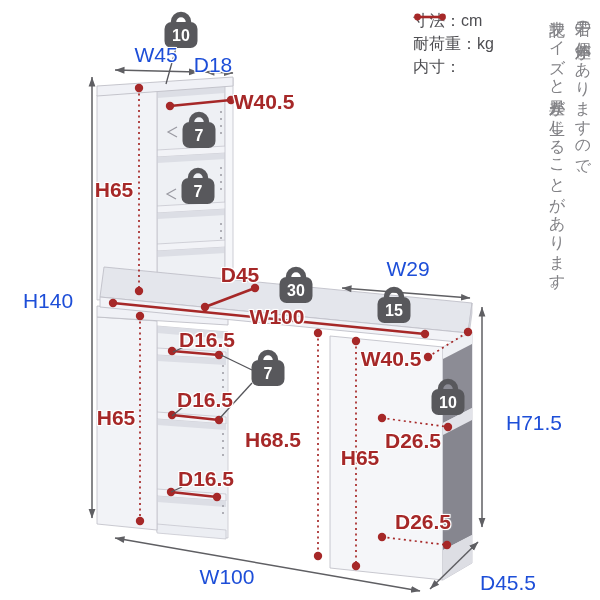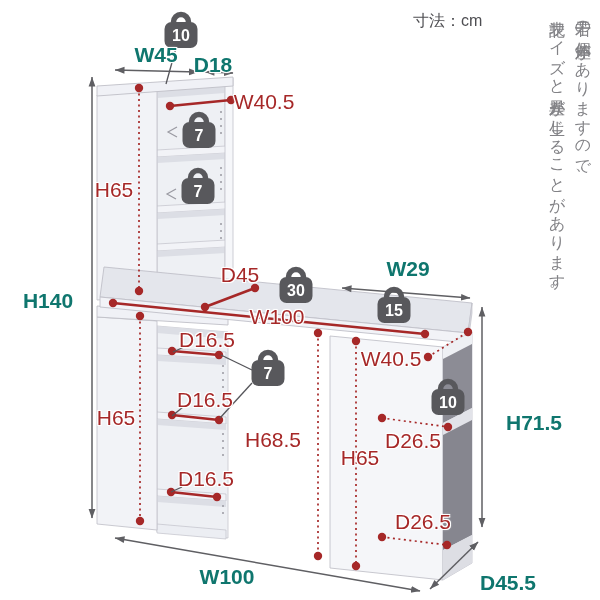--- a/index.html
+++ b/index.html
@@ -2,22 +2,22 @@
 <html><head>
 <meta charset="utf-8">
 <style>
   html,body{margin:0;padding:0;background:#ffffff;}
   #stage{position:relative;width:600px;height:600px;background:#ffffff;overflow:hidden;
          font-family:"Liberation Sans","DejaVu Sans",sans-serif;}
   svg{position:absolute;left:0;top:0;}
   .lbl{position:absolute;transform:translate(-50%,-50%);white-space:nowrap;
        font-size:21px;letter-spacing:0px;
        text-shadow:-1px -1px 0 #fff,1px -1px 0 #fff,-1px 1px 0 #fff,1px 1px 0 #fff,0 0 3px #fff;}
-  .outer{color:#0f766e;font-weight:bold;}
-  .inner{color:#a62828;}
+  .outer{color:#1d4ed8;}
+  .inner{color:#a62828;font-weight:bold;}
   .legend{position:absolute;left:413px;top:12px;display:flex;flex-direction:column;gap:5px;
           font-size:16px;color:#4e4e52;}
   .legend-row{display:flex;align-items:center;height:18px;}
   .legend-sym{display:inline-block;margin-left:2px;}
   .note{position:absolute;top:8px;right:4px;height:584px;
         writing-mode:vertical-rl;text-orientation:upright;
         font-size:16px;line-height:1.62;color:#828286;letter-spacing:1px;}
   .kb-num{font:bold 16px "Liberation Sans","DejaVu Sans",sans-serif;fill:#ffffff;}
 </style>
 </head>
@@ -229,20 +229,33 @@
   <div class="lbl inner" style="left:116px;top:418px">H65</div>
   <div class="lbl inner" style="left:391px;top:359px">W40.5</div>
   <div class="lbl inner" style="left:413px;top:441px">D26.5</div>
   <div class="lbl inner" style="left:360px;top:458px">H65</div>
   <div class="lbl inner" style="left:423px;top:522px">D26.5</div>
 
   <div class="legend">
     <div class="legend-row">
       <span>寸法：cm</span>
     </div>
+    <div class="legend-row">
+      <span>耐荷重：kg</span>
+    </div>
+    <div class="legend-row">
+      <span>内寸：</span>
+      <span class="legend-sym">
+        <svg width="34" height="10" viewBox="0 0 34 10">
+          <line x1="4" y1="5" x2="30" y2="5" stroke="#a62828" stroke-width="2.6"></line>
+          <circle cx="4.5" cy="5" r="3.4" fill="#a62828"></circle>
+          <circle cx="29.5" cy="5" r="3.4" fill="#a62828"></circle>
+        </svg>
+      </span>
+    </div>
   </div>
 
   <div class="note">
     <div>若干の個体差がありますので、</div>
     <div>表記サイズと差異が生じることがあります。</div>
   </div>
 
 </div>
 
 </body></html>

